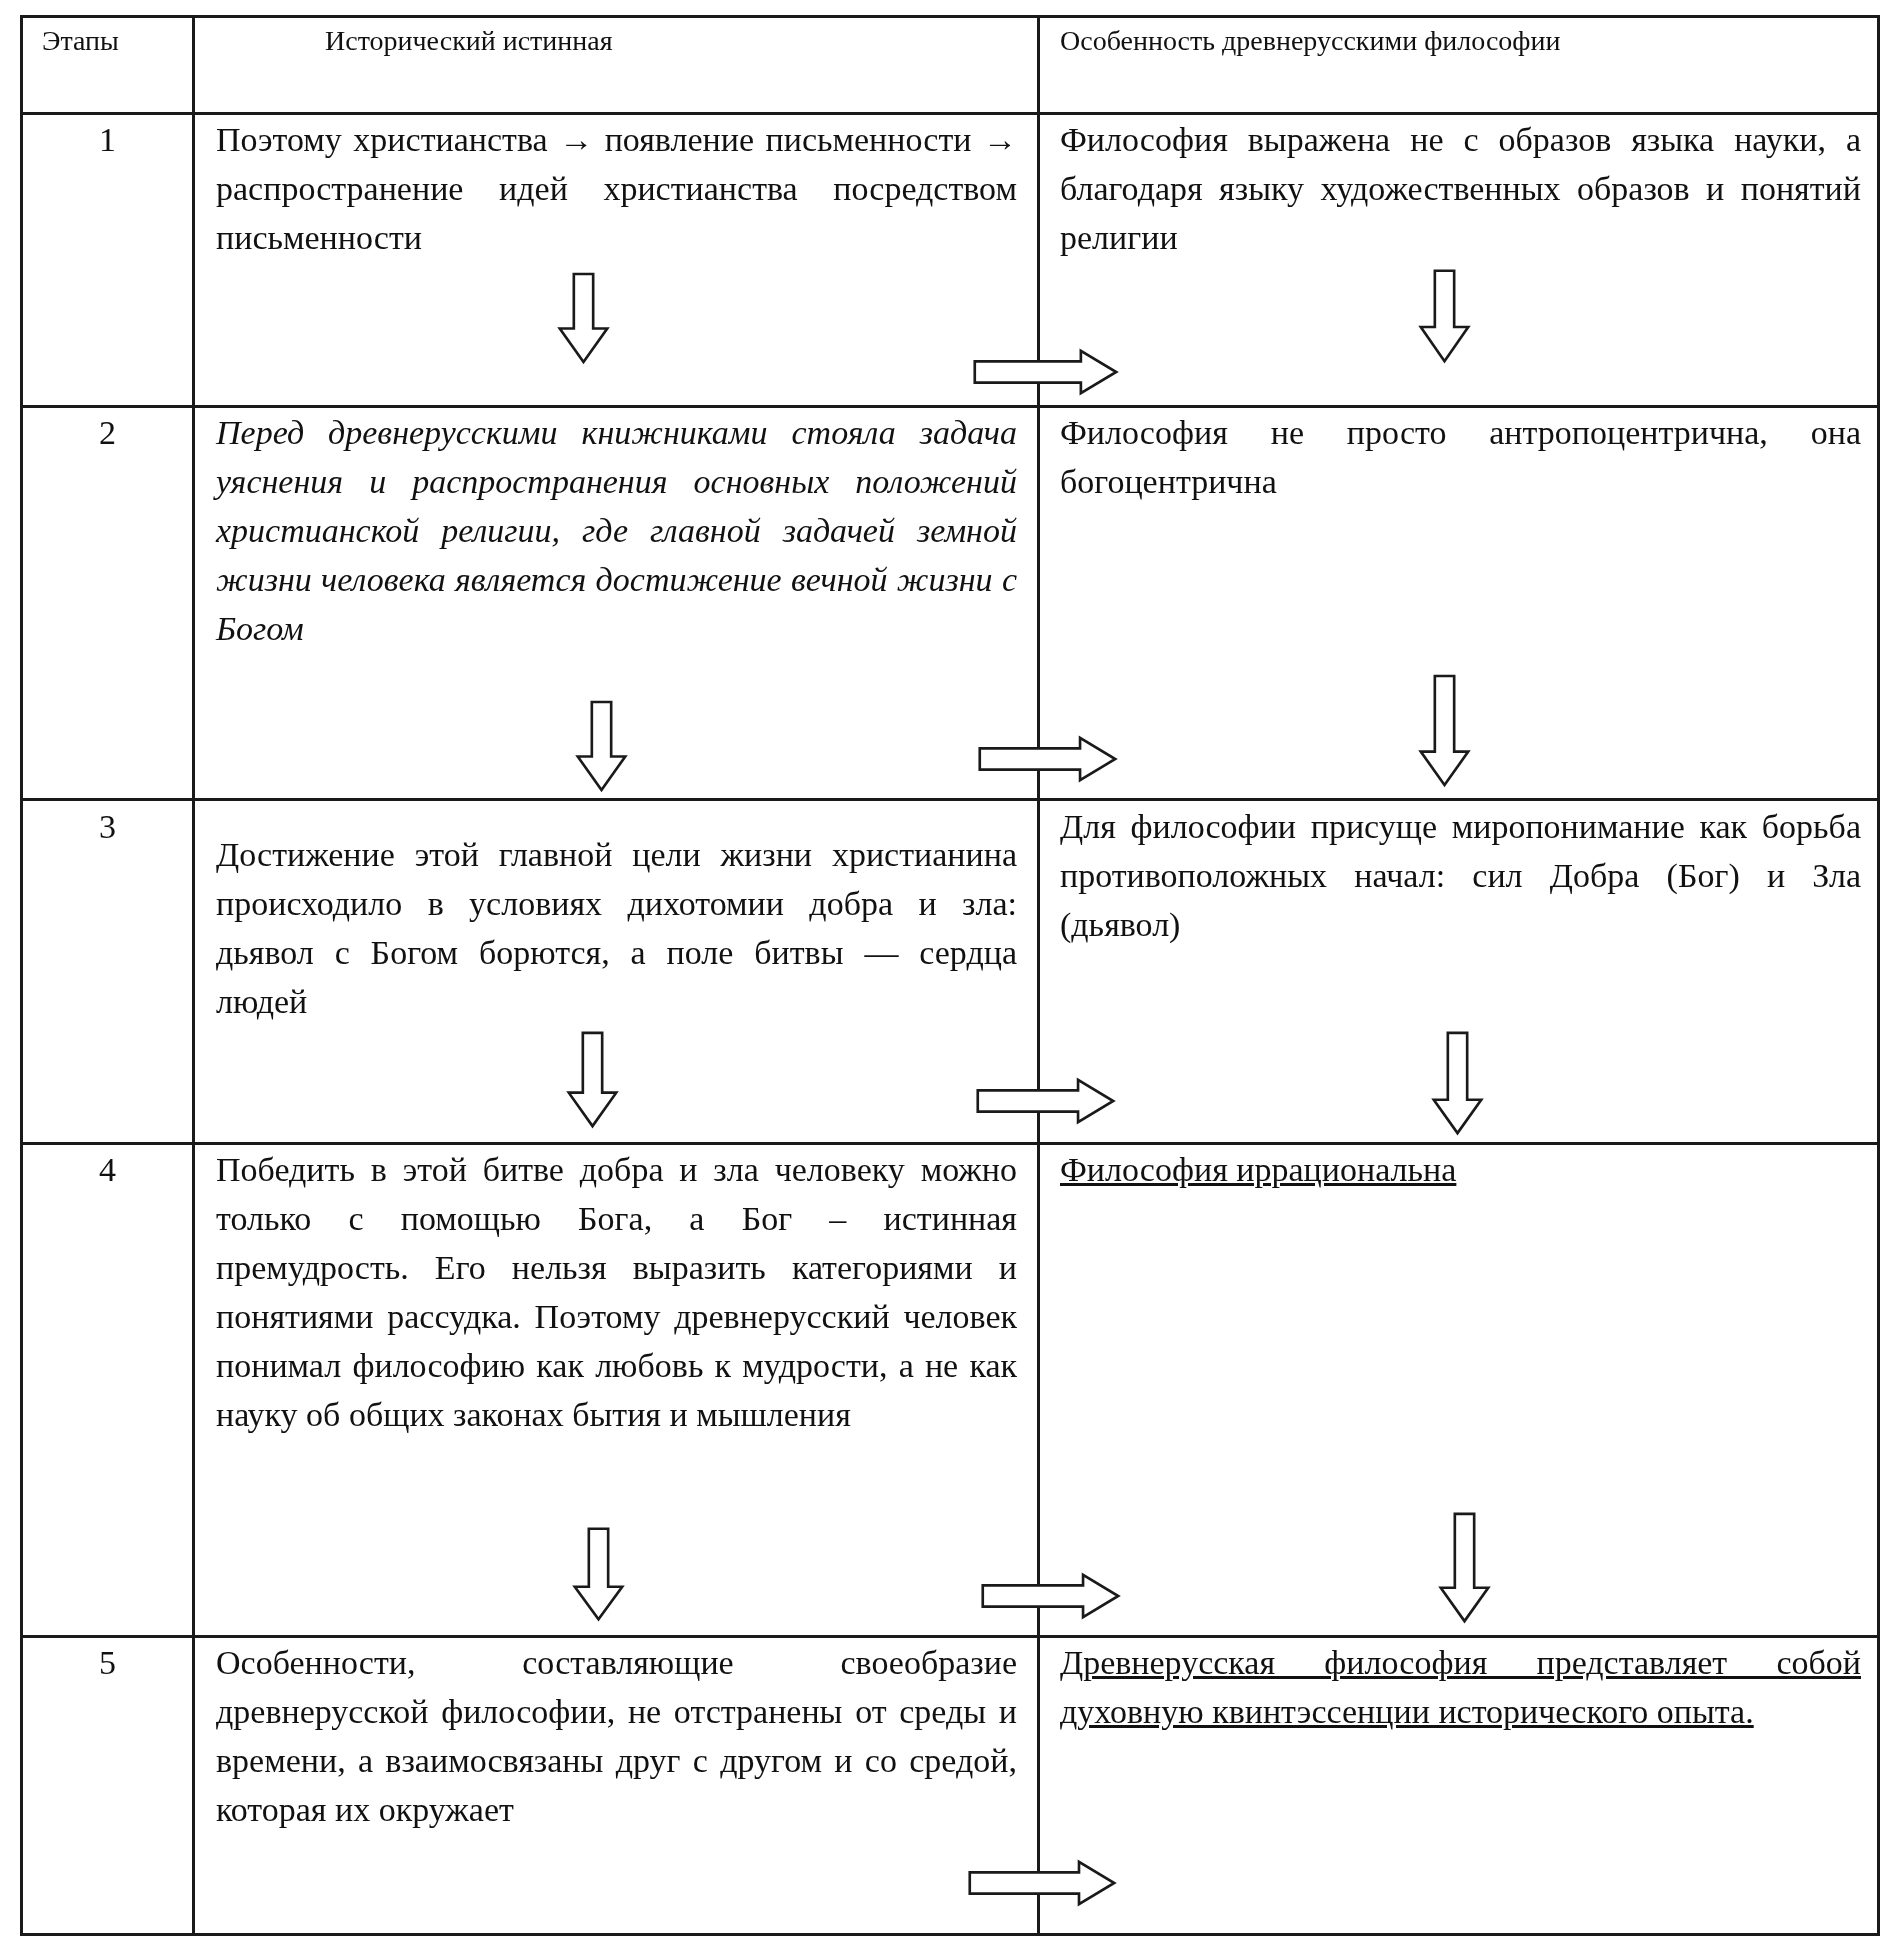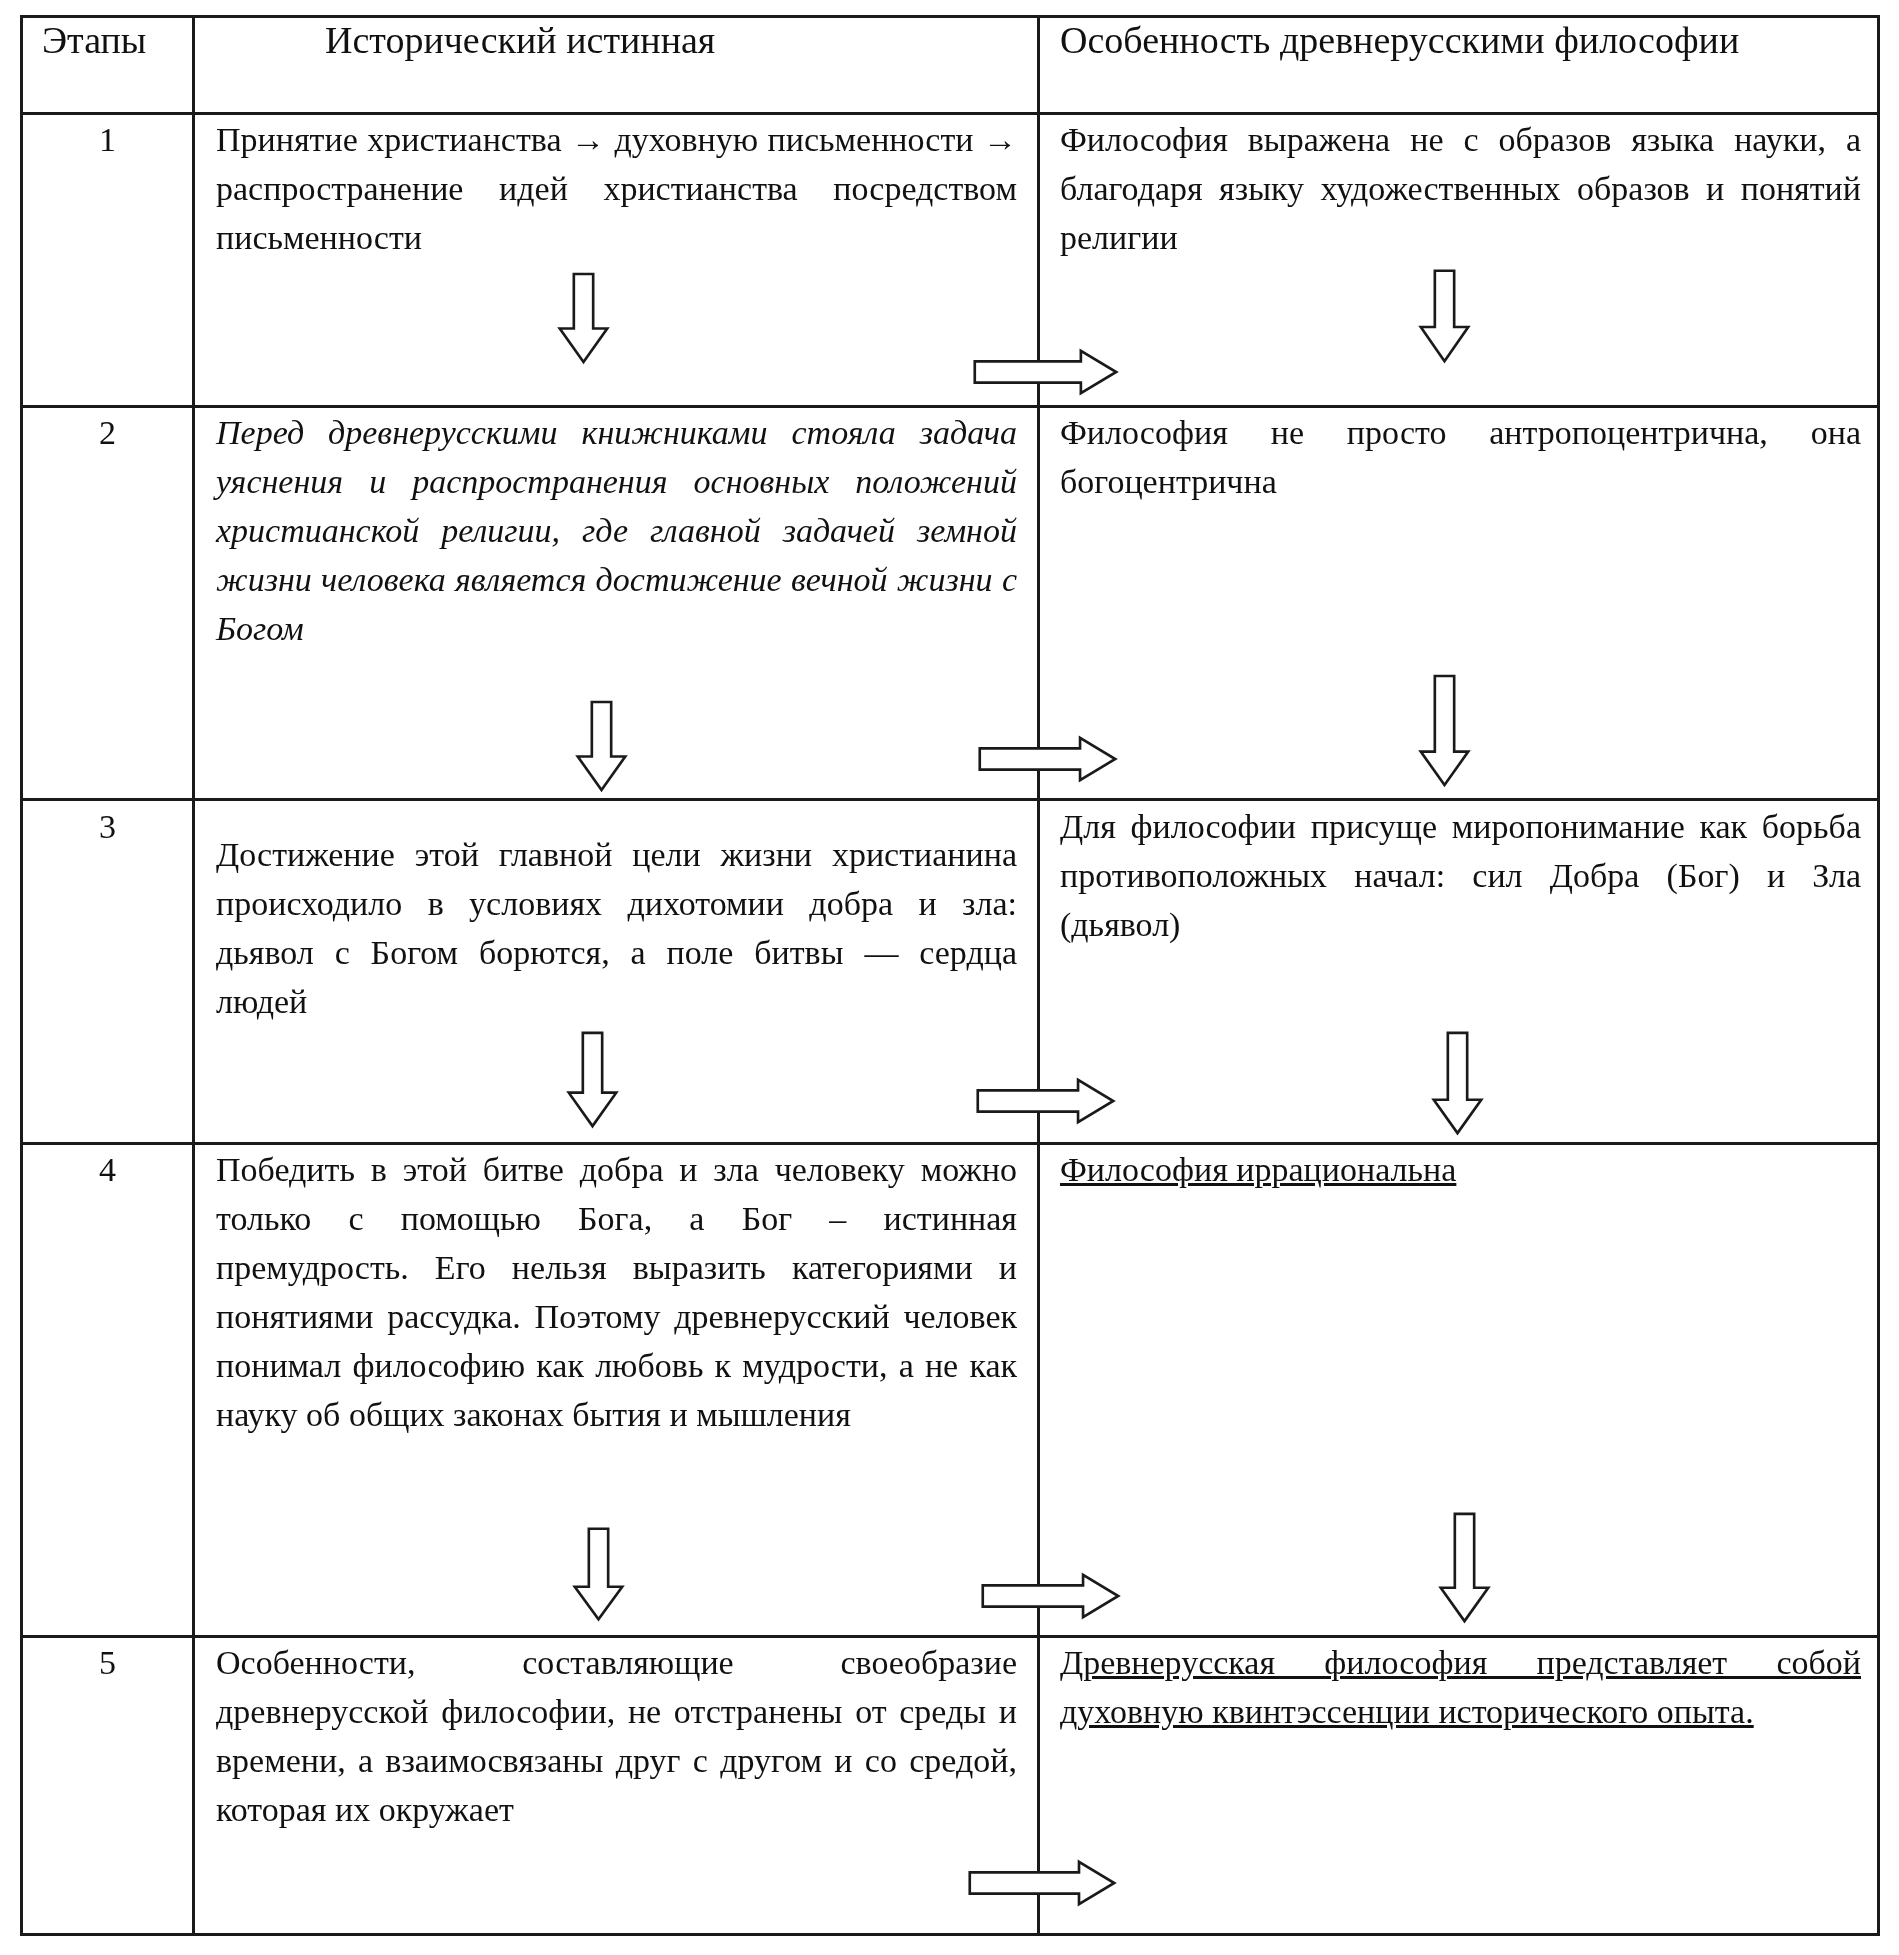--- a/index.html
+++ b/index.html
@@ -4,21 +4,21 @@
 <style>
   html, body { margin: 0; padding: 0; background: #ffffff; }
   body { width: 1899px; height: 1956px; position: relative; overflow: hidden;
          font-family: "Liberation Serif", "DejaVu Serif", serif; color: #111; }
   .tbl { position: absolute; left: 20px; top: 15px; width: 1860px; height: 1918px; }
   .hline { position: absolute; left: 20px; width: 1860px; height: 2.6px; background: #1a1a1a; }
   .vline { position: absolute; top: 15px; width: 2.6px; height: 1921px; background: #1a1a1a; }
   .cell { position: absolute; font-size: 34px; line-height: 49px; }
   .num { text-align: center; }
   .just { text-align: justify; text-align-last: left; }
-  .hdr { font-size: 38px; line-height: 49px; }
+  .hdr { font-size: 28px; line-height: 49px; }
   .arrow { position: absolute; overflow: visible; }
   .arrow path { fill: #ffffff; stroke: #1a1a1a; stroke-width: 3; stroke-linejoin: miter; }
 </style>
 </head>
 <body>
 
 <div class="tbl"></div>
 
 <div class="hline" style="top:15px;"></div>
 <div class="hline" style="top:112px;"></div>
@@ -30,21 +30,21 @@
 <div class="vline" style="left:20px;"></div>
 <div class="vline" style="left:192px;"></div>
 <div class="vline" style="left:1037px;"></div>
 <div class="vline" style="left:1877px;"></div>
 
 <div class="cell hdr" style="left:42px; top:16px; width:141px;">Этапы</div>
 <div class="cell hdr" style="left:325px; top:16px; width:706px;">Исторический истинная</div>
 <div class="cell hdr" style="left:1060px; top:16px; width:812px;">Особенность древнерусскими философии</div>
 
 <div class="cell num" style="left:23px; top:115px; width:169px;">1</div>
-<div class="cell just" style="left:216px; top:115px; width:801px;">Принятие христианства → духовную письменности → распространение идей христианства посредством письменности</div>
+<div class="cell just" style="left:216px; top:115px; width:801px;">Поэтому христианства → появление письменности → распространение идей христианства посредством письменности</div>
 <div class="cell just" style="left:1060px; top:115px; width:801px;">Философия выражена не с образов языка науки, а благодаря языку художественных образов и понятий религии</div>
 
 <div class="cell num" style="left:23px; top:408px; width:169px;">2</div>
 <div class="cell just" style="left:216px; top:408px; width:801px;font-style:italic;">Перед древнерусскими книжниками стояла задача уяснения и распространения основных положений христианской религии, где главной задачей земной жизни человека является достижение вечной жизни с Богом</div>
 <div class="cell just" style="left:1060px; top:408px; width:801px;">Философия не просто антропоцентрична, она богоцентрична</div>
 
 <div class="cell num" style="left:23px; top:802px; width:169px;">3</div>
 <div class="cell just" style="left:216px; top:802px; width:801px;margin-top:28px;">Достижение этой главной цели жизни христианина происходило в условиях дихотомии добра и зла: дьявол с Богом борются, а поле битвы — сердца людей</div>
 <div class="cell just" style="left:1060px; top:802px; width:801px;">Для философии присуще миропонимание как борьба противоположных начал: сил Добра (Бог) и Зла (дьявол)</div>
 

